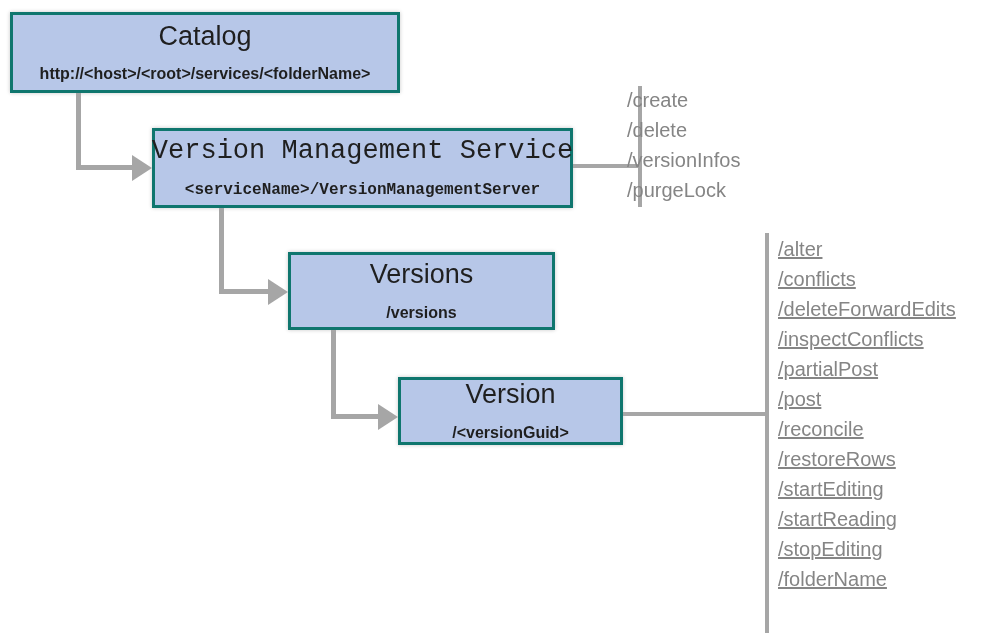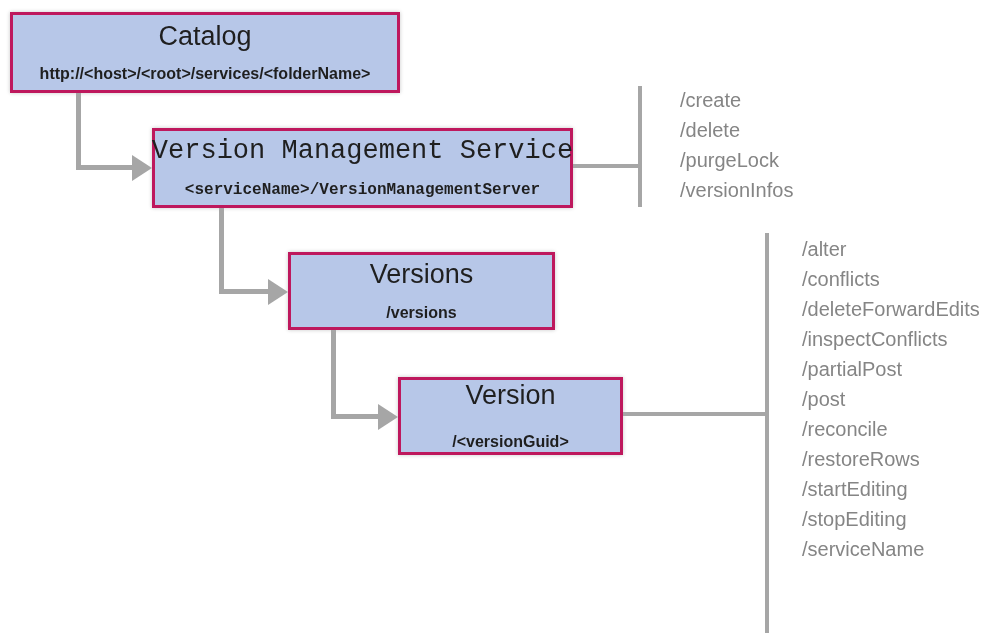--- a/index.html
+++ b/index.html
@@ -12,21 +12,21 @@
     position: relative;
     width: 995px;
     height: 640px;
     background: #ffffff;
     overflow: hidden;
   }
   .node {
     position: absolute;
     box-sizing: border-box;
     background: #b7c7e8;
-    border: 3px solid #be185d;
+    border: 3px solid #0f766e;
     box-shadow: 0 0 4px rgba(0,0,0,0.22);
     display: flex;
     flex-direction: column;
     align-items: center;
     justify-content: center;
   }
   .node-title {
     color: #1f1f1f;
     font-size: 27px;
     line-height: 1.15;
@@ -36,21 +36,21 @@
     color: #1f1f1f;
     font-size: 16px;
     font-weight: 600;
     line-height: 1.25;
     white-space: nowrap;
     margin-top: 12px;
   }
   #node-catalog  { left: 10px;  top: 12px;  width: 390px; height: 81px; }
   #node-vms      { left: 152px; top: 128px; width: 421px; height: 80px; font-family: Liberation Mono, monospace; }
   #node-versions { left: 288px; top: 252px; width: 267px; height: 78px; justify-content: center; }
-  #node-version  { left: 398px; top: 377px; width: 225px; height: 78px; justify-content: space-between; }
+  #node-version  { left: 398px; top: 377px; width: 225px; height: 68px; }
 
   .conn {
     position: absolute;
     background: #a6a6a6;
   }
   
   #conn1-v { left: 76px;  top: 93px;  width: 5px;  height: 77px; }
   #conn1-h { left: 76px;  top: 165px; width: 58px; height: 5px; }
   
   #conn2-v { left: 219px; top: 208px; width: 5px;  height: 86px; }
@@ -75,22 +75,22 @@
   #vms-ops-line     { left: 573px; top: 164px; width: 67px;  height: 4px; }
   #vms-ops-bar      { left: 638px; top: 86px;  width: 4px;   height: 121px; }
   #version-ops-line { left: 623px; top: 412px; width: 144px; height: 4px; }
   #version-ops-bar  { left: 765px; top: 233px; width: 4px;   height: 400px; }
 
   .ops-list {
     position: absolute;
     color: #858585;
     font-size: 20px;
   }
-  #vms-ops     { left: 680px; top: 85px; }
-  #version-ops { left: 802px; top: 234px; }
+  #vms-ops     { left: 627px; top: 85px; }
+  #version-ops { left: 778px; top: 234px; text-decoration: underline; }
   .op-item {
     height: 30px;
     line-height: 30px;
     white-space: nowrap;
   }
 </style>
 </head>
 <body>
 
 <div class="canvas">
@@ -128,30 +128,31 @@
   <div class="arrowhead" id="arrow3"></div>
 
   <div class="conn" id="vms-ops-line"></div>
   <div class="conn" id="vms-ops-bar"></div>
   <div class="conn" id="version-ops-line"></div>
   <div class="conn" id="version-ops-bar"></div>
 
   <div class="ops-list" id="vms-ops">
       <div class="op-item">/create</div>
       <div class="op-item">/delete</div>
+      <div class="op-item">/versionInfos</div>
       <div class="op-item">/purgeLock</div>
-      <div class="op-item">/versionInfos</div>
     </div>
   <div class="ops-list" id="version-ops">
       <div class="op-item">/alter</div>
       <div class="op-item">/conflicts</div>
       <div class="op-item">/deleteForwardEdits</div>
       <div class="op-item">/inspectConflicts</div>
       <div class="op-item">/partialPost</div>
       <div class="op-item">/post</div>
       <div class="op-item">/reconcile</div>
       <div class="op-item">/restoreRows</div>
       <div class="op-item">/startEditing</div>
+      <div class="op-item">/startReading</div>
       <div class="op-item">/stopEditing</div>
-      <div class="op-item">/serviceName</div>
+      <div class="op-item">/folderName</div>
     </div>
 
 </div>
 
 </body></html>

